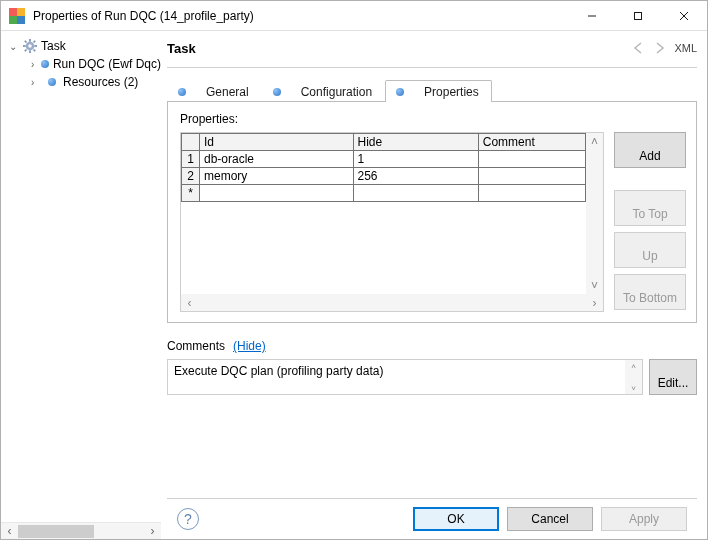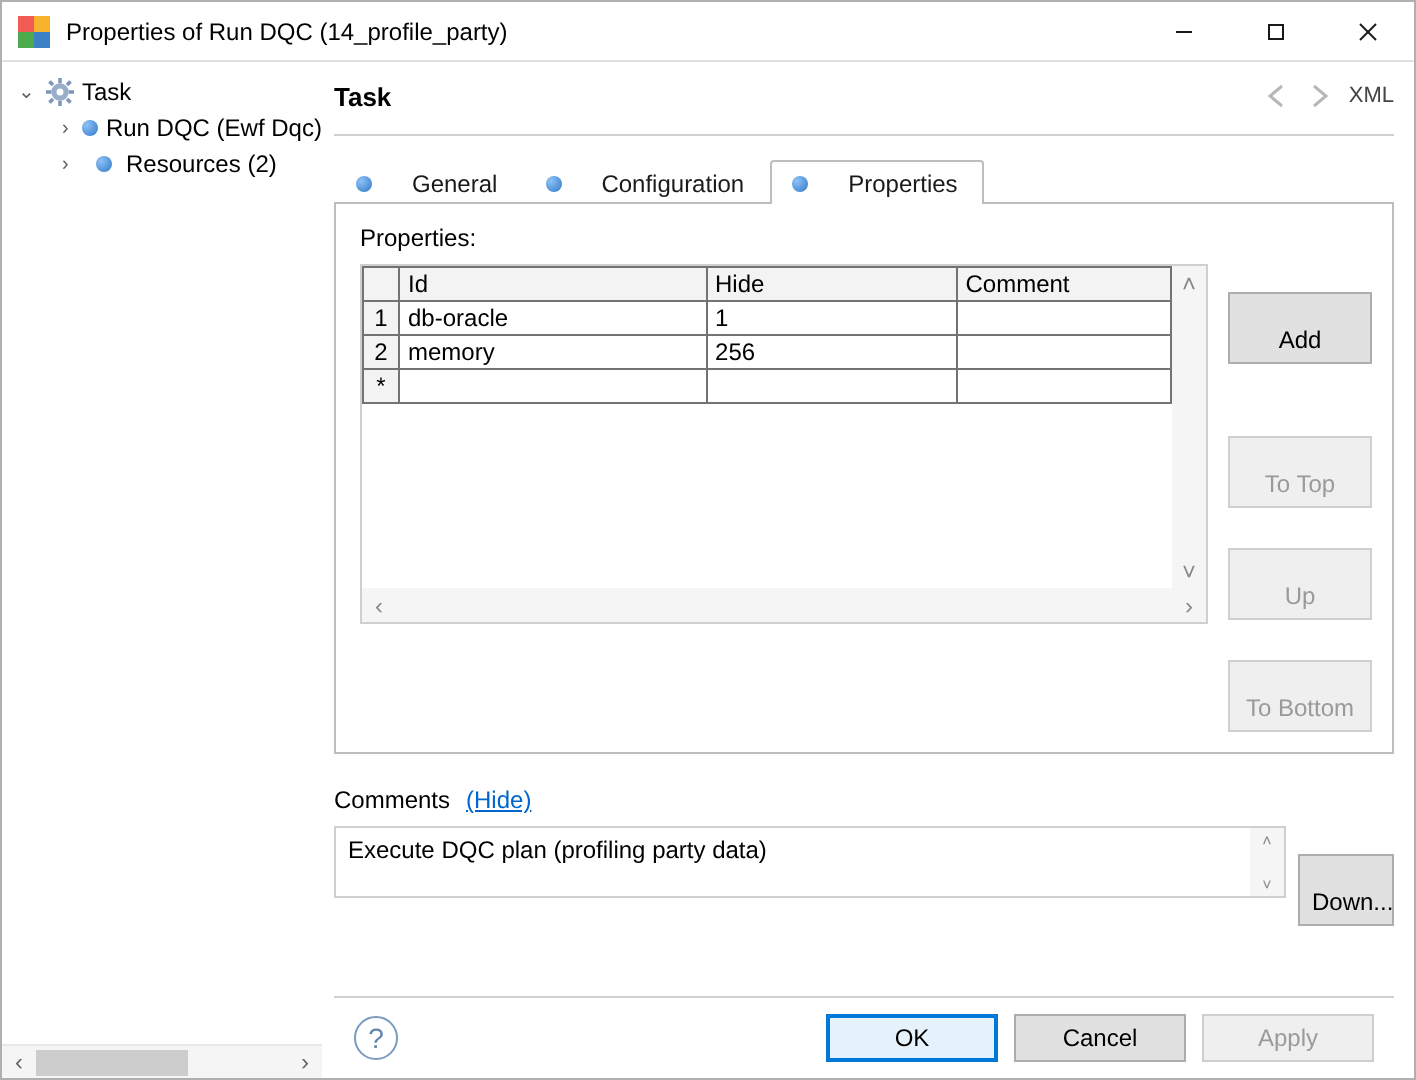--- a/index.html
+++ b/index.html
@@ -48,21 +48,21 @@
   .grid-body { flex:1; display:flex; min-height:0; }
   .grid-table { flex:1; overflow:hidden; }
   table.grid { border-collapse:collapse; width:100%; }
   table.grid th, table.grid td { border:1px solid #737373; padding:1px 4px; text-align:left; font-weight:normal; height:17px; background:#fff; }
   table.grid th { background:#f3f3f3; }
   table.grid th.rowhdr, table.grid td.rowhdr { background:#f3f3f3; width:18px; text-align:center; }
   .grid-scroll-h { height:17px; background:#f5f5f5; display:flex; align-items:center; }
   .grid-scroll-h .arrow, .grid-scroll-v .arrow { width:17px; height:17px; display:flex; align-items:center; justify-content:center; color:#888; }
   .grid-scroll-v .vtrack { flex:1; }
   .btn-col { width:72px; display:flex; flex-direction:column; gap:6px; }
-  button.std { height:36px; border:1px solid #adadad; background:#e1e1e1; color:#000; padding:16px 6px; cursor:default; font-size:12px;margin-top:14px; }
+  button.std { height:36px; border:1px solid #adadad; background:#e1e1e1; color:#000; padding:16px 6px; cursor:default; font-size:12px; }
   button.std:disabled { color:#9a9a9a; background:#efefef; border-color:#cfcfcf; }
   
   .comments-block { margin-top:16px; }
   .comments-head { display:flex; align-items:center; gap:8px; margin-bottom:6px; }
   .link { color:#0066cc; text-decoration:underline; cursor:pointer; }
   .comments-row { display:flex; gap:6px; align-items:stretch; }
   .comments-box { flex:1; border:1px solid #cfcfcf; height:36px; display:flex; }
   .comments-text { flex:1; padding:4px 6px; overflow:hidden; }
   .mini-scroll-v { width:17px; background:#f5f5f5; display:flex; flex-direction:column; justify-content:space-between; }
   .mini-scroll-v .arrow { width:17px; height:12px; display:flex; align-items:center; justify-content:center; color:#888; font-size:8px;}
@@ -248,21 +248,21 @@
           <span class="link">(Hide)</span>
         </div>
         <div class="comments-row">
           <div class="comments-box">
             <div class="comments-text">Execute DQC plan (profiling party data)</div>
             <div class="mini-scroll-v">
               <div class="arrow">˄</div>
               <div class="arrow">˅</div>
             </div>
           </div>
-          <button class="std" style="width:48px">Down...</button>
+          <button class="std" style="width:48px">Edit...</button>
         </div>
       </div>
 
       <div class="footer">
         <div class="help-icon">?</div>
         <button class="dlg primary">OK</button>
         <button class="dlg">Cancel</button>
         <button class="dlg" disabled="">Apply</button>
       </div>
     </div>

